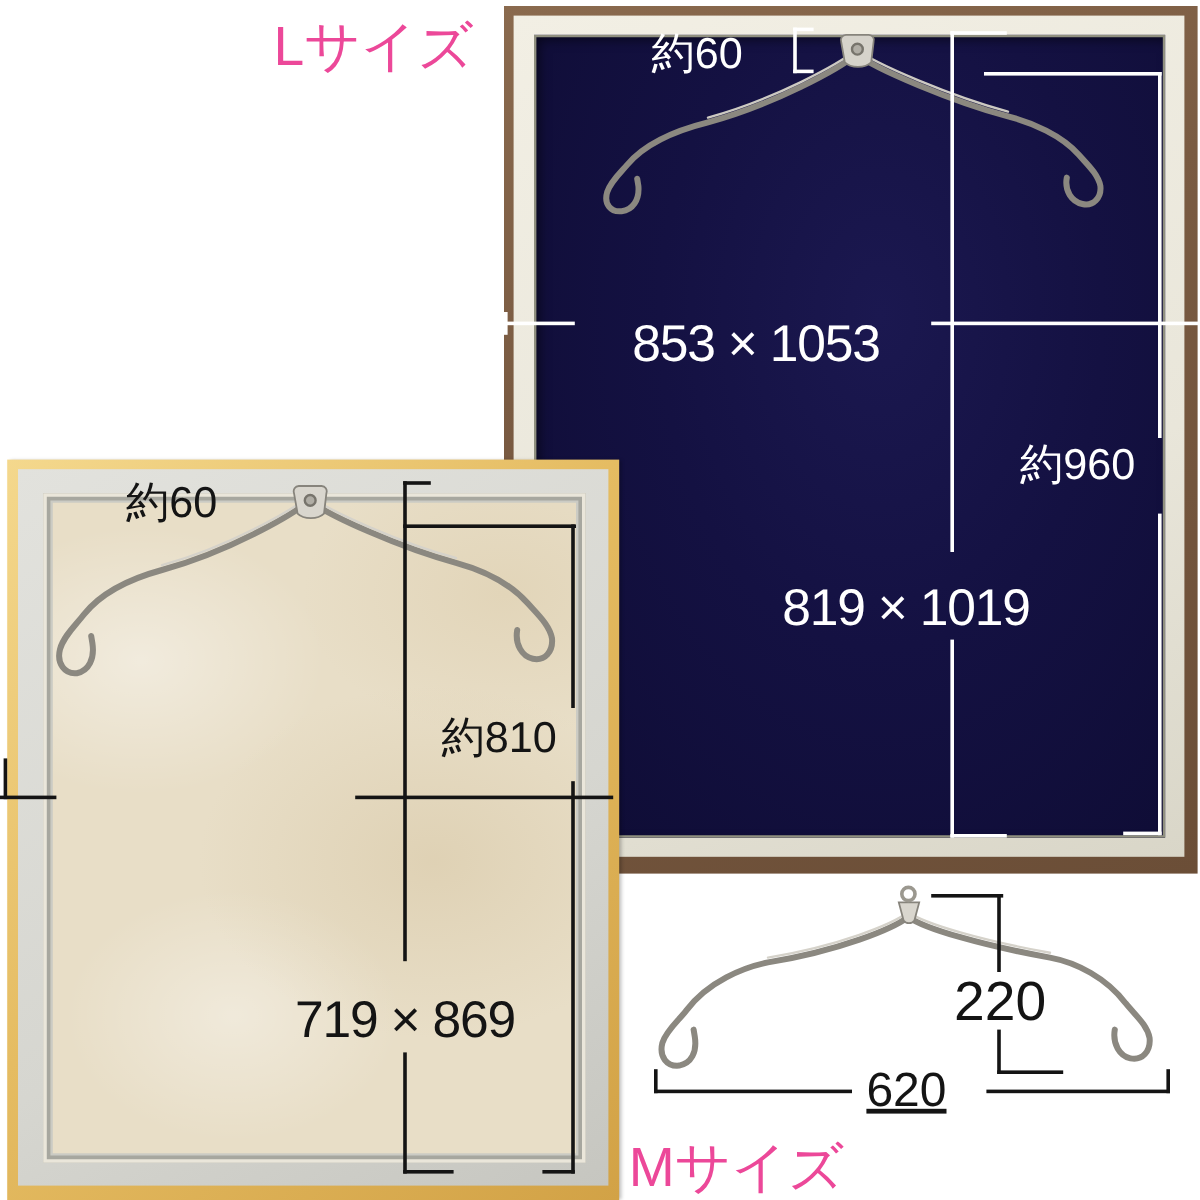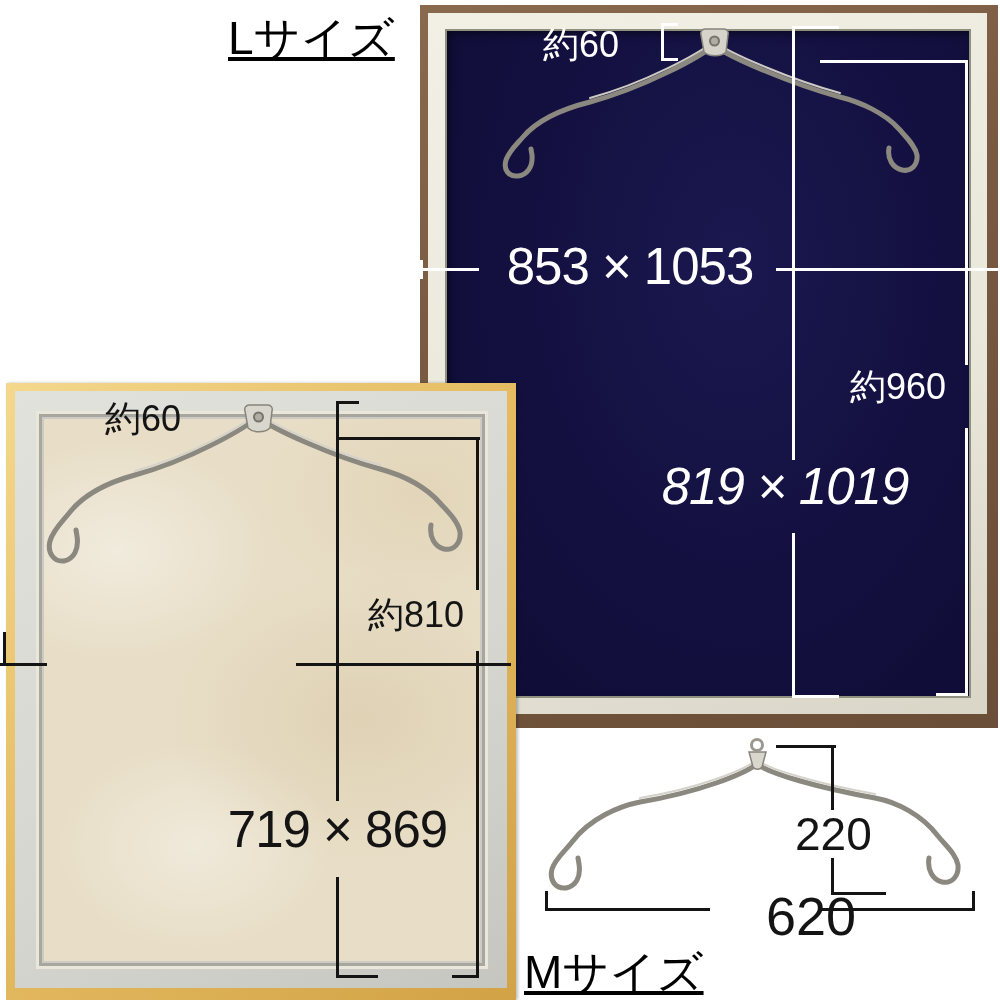--- a/index.html
+++ b/index.html
@@ -27,23 +27,23 @@
       radial-gradient(ellipse 280px 210px at 72% 55%,rgba(206,186,146,.35),rgba(206,186,146,0) 70%),
       radial-gradient(ellipse 200px 150px at 35% 78%,rgba(255,255,255,.35),rgba(255,255,255,0) 70%),
       radial-gradient(ellipse 240px 170px at 85% 15%,rgba(212,192,152,.30),rgba(212,192,152,0) 70%),
       #e8dec7;
     box-shadow:inset 0 0 0 3px #eae6da, inset 0 0 0 6px #a7a79f, inset 0 0 0 8px #cbcbc4;}
   
   .dl{position:absolute;background:#ffffff;z-index:2;}
   .dk{position:absolute;background:#141414;z-index:4;}
   .dtx{position:absolute;color:#ffffff;z-index:2;white-space:nowrap;line-height:1.05;}
   .dtk{position:absolute;color:#141414;z-index:4;white-space:nowrap;line-height:1.05;}
-  .big{font-size:51px;letter-spacing:-1px;}
+  .big{font-size:43px;letter-spacing:-1px;margin-top:25px;}
   .mid{font-size:36px;}
-  .lab{position:absolute;color:#000000;font-size:46px;z-index:5;white-space:nowrap;text-decoration:underline;}
+  .lab{position:absolute;color:#ec4899;font-size:46px;z-index:5;white-space:nowrap;}
   .ctr{text-align:center;}
   svg{position:absolute;z-index:4;}
   svg.under{z-index:2;}
 </style>
 </head>
 <body>
 
 <div class="stage">
 
   <div class="l-frame">
@@ -67,21 +67,21 @@
 
   <div class="dl" style="left:421px;top:268px;width:58px;height:3px;"></div>
   <div class="dl" style="left:776px;top:268px;width:224px;height:3px;"></div>
   <div class="dl" style="left:420px;top:260px;width:3px;height:19px;"></div>
   <div class="dtx big ctr" style="left:480px;top:240px;width:300px;">853 × 1053</div>
 
   <div class="dl" style="left:792px;top:26px;width:47px;height:3px;"></div>
   <div class="dl" style="left:792px;top:26px;width:3px;height:434px;"></div>
   <div class="dl" style="left:792px;top:533px;width:3px;height:165px;"></div>
   <div class="dl" style="left:792px;top:695px;width:47px;height:3px;"></div>
-  <div class="dtx big ctr" style="left:630px;top:460px;width:310px;font-style:italic;">819 × 1019</div>
+  <div class="dtx big ctr" style="left:600px;top:460px;width:310px;">819 × 1019</div>
 
   <div class="dl" style="left:820px;top:60px;width:148px;height:3px;"></div>
   <div class="dl" style="left:965px;top:60px;width:3px;height:305px;"></div>
   <div class="dl" style="left:965px;top:428px;width:3px;height:268px;"></div>
   <div class="dl" style="left:936px;top:693px;width:32px;height:3px;"></div>
   <div class="dtx mid" style="left:850px;top:368px;">約960</div>
 
   <div class="g-frame">
     <div class="g-lining">
       <div class="g-mat"></div>
@@ -124,18 +124,18 @@
   <div class="dk" style="left:776px;top:745px;width:60px;height:3px;"></div>
   <div class="dk" style="left:831px;top:745px;width:3px;height:65px;"></div>
   <div class="dk" style="left:831px;top:858px;width:3px;height:37px;"></div>
   <div class="dk" style="left:831px;top:892px;width:55px;height:3px;"></div>
   <div class="dtk" style="left:795px;top:810px;font-size:46px;">220</div>
 
   <div class="dk" style="left:545px;top:908px;width:165px;height:3px;"></div>
   <div class="dk" style="left:822px;top:908px;width:153px;height:3px;"></div>
   <div class="dk" style="left:545px;top:891px;width:3px;height:20px;"></div>
   <div class="dk" style="left:972px;top:891px;width:3px;height:20px;"></div>
-  <div class="dtk" style="left:766px;top:888px;font-size:54px;">620</div>
+  <div class="dtk" style="left:722px;top:888px;font-size:40px;text-decoration:underline;">620</div>
 
   <div class="lab" style="left:228px;top:8px;">Lサイズ</div>
   <div class="lab" style="left:524px;top:942px;">Mサイズ</div>
 
 </div>
 
 </body></html>

